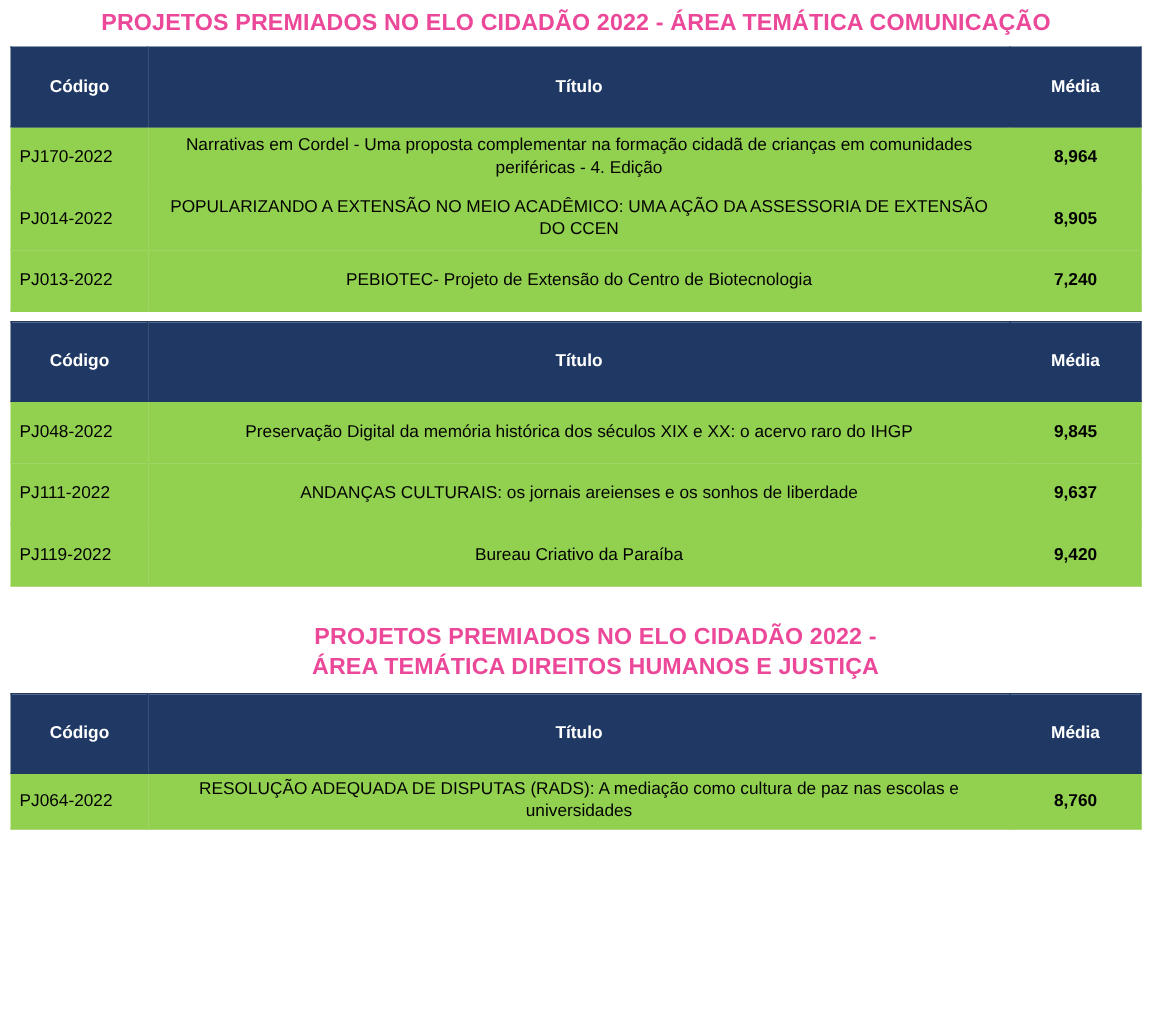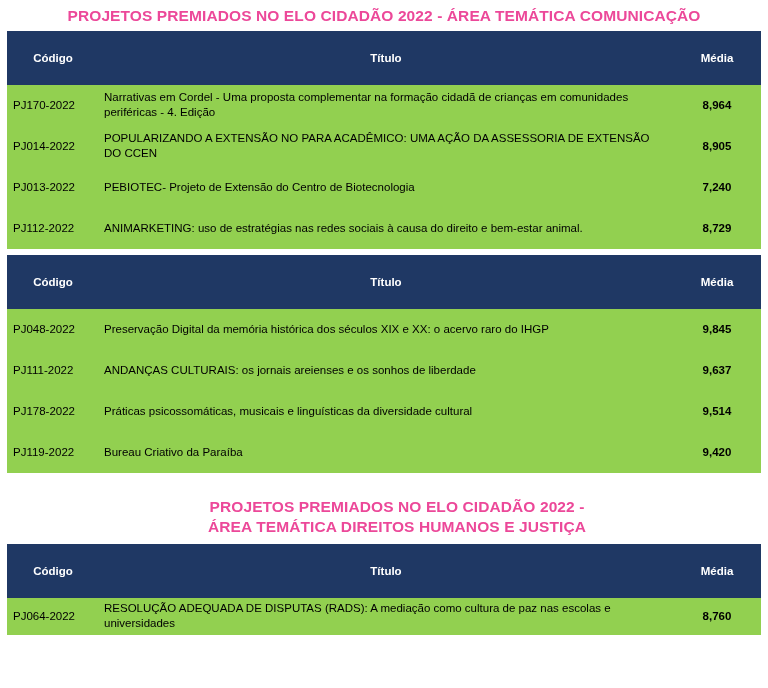--- a/index.html
+++ b/index.html
@@ -58,20 +58,21 @@
     border: 1px solid #92d050;
     padding: 3px 5px;
     vertical-align: middle;
   }
   td.code {
     text-align: left;
     white-space: nowrap;
     width: 78px;
   }
   td.title {
+    text-align: center;
     line-height: 1.3;
   }
   td.avg {
     text-align: center;
     width: 74px;
     white-space: nowrap;
     font-weight: bold;
   }
   
   .sec-comunicacao tbody td { height: 34px; }
@@ -96,32 +97,27 @@
         </tr>
       </thead>
       <tbody>
         <tr>
           <td class="code">PJ170-2022</td>
           <td class="title">Narrativas em Cordel - Uma proposta complementar na formação cidadã de crianças em comunidades periféricas - 4. Edição</td>
           <td class="avg">8,964</td>
         </tr>
         <tr>
           <td class="code">PJ014-2022</td>
-          <td class="title">POPULARIZANDO A EXTENSÃO NO PARA ACADÊMICO: UMA AÇÃO DA ASSESSORIA DE EXTENSÃO DO CCEN</td>
+          <td class="title">POPULARIZANDO A EXTENSÃO NO MEIO ACADÊMICO: UMA AÇÃO DA ASSESSORIA DE EXTENSÃO DO CCEN</td>
           <td class="avg">8,905</td>
         </tr>
         <tr>
           <td class="code">PJ013-2022</td>
           <td class="title">PEBIOTEC- Projeto de Extensão do Centro de Biotecnologia</td>
           <td class="avg">7,240</td>
-        </tr>
-        <tr>
-          <td class="code">PJ112-2022</td>
-          <td class="title">ANIMARKETING: uso de estratégias nas redes sociais à causa do direito e bem-estar animal.</td>
-          <td class="avg">8,729</td>
         </tr>
       </tbody>
     </table>
   </div>
 
   <div class="spacer-sm"></div>
 
   <div class="section sec-cultura">
     <table class="awards">
       <thead>
@@ -134,25 +130,20 @@
       <tbody>
         <tr>
           <td class="code">PJ048-2022</td>
           <td class="title">Preservação Digital da memória histórica dos séculos XIX e XX: o acervo raro do IHGP</td>
           <td class="avg">9,845</td>
         </tr>
         <tr>
           <td class="code">PJ111-2022</td>
           <td class="title">ANDANÇAS CULTURAIS: os jornais areienses e os sonhos de liberdade</td>
           <td class="avg">9,637</td>
-        </tr>
-        <tr>
-          <td class="code">PJ178-2022</td>
-          <td class="title">Práticas psicossomáticas, musicais e linguísticas da diversidade cultural</td>
-          <td class="avg">9,514</td>
         </tr>
         <tr>
           <td class="code">PJ119-2022</td>
           <td class="title">Bureau Criativo da Paraíba</td>
           <td class="avg">9,420</td>
         </tr>
       </tbody>
     </table>
   </div>
 

